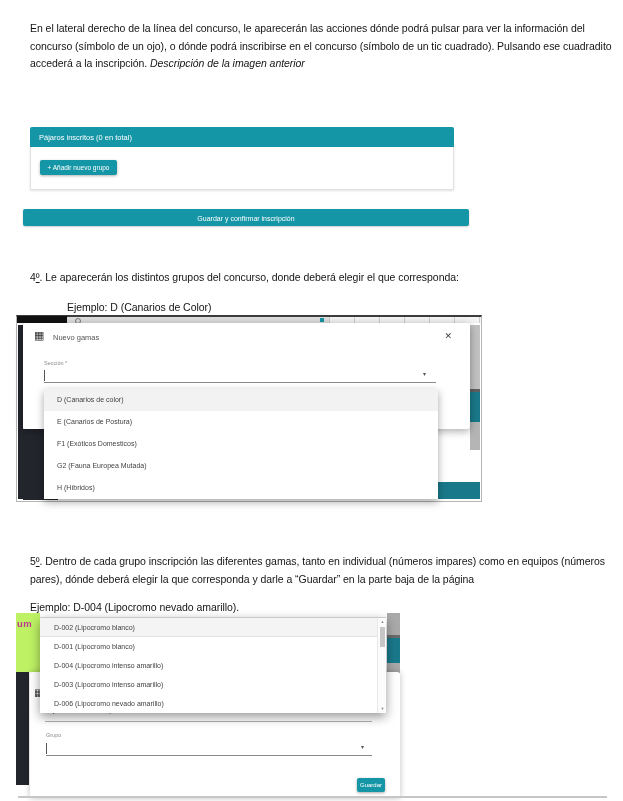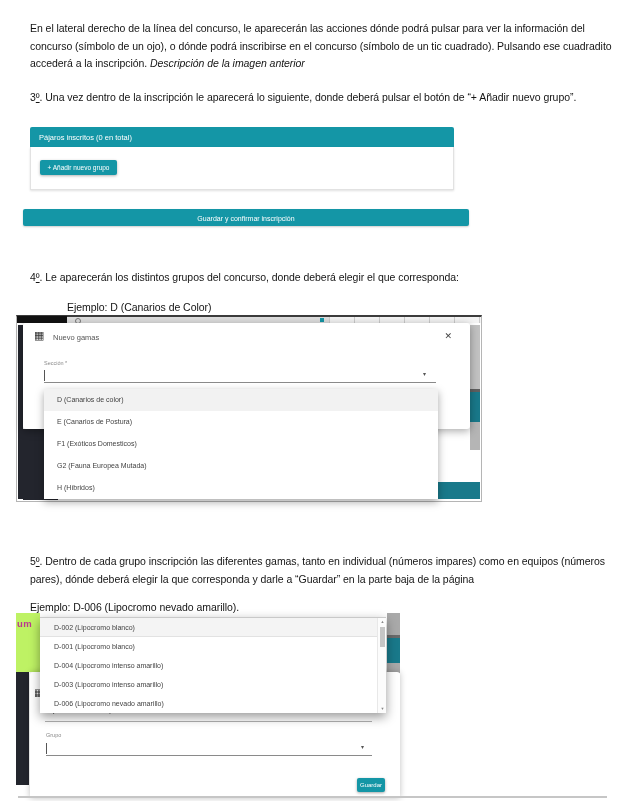--- a/index.html
+++ b/index.html
@@ -78,21 +78,20 @@
   .s3-gray2{position:absolute;left:371px;top:50px;width:13px;height:10px;background:#a9a9a9;}
   .s3-bottomline{position:absolute;left:2px;bottom:0;right:0;height:2px;background:#c6c6c6;}
 </style>
 </head>
 <body>
 
 <div class="page">
 
   <p class="doc" style="top:8px;"><span>En el lateral derecho de la línea del concurso, le aparecerán las acciones dónde podrá pulsar para ver la información del concurso (símbolo de un ojo), o dónde podrá inscribirse en el concurso (símbolo de un tic cuadrado). Pulsando ese cuadradito accederá a la inscripción. </span><i>Descripción de la imagen anterior</i></p>
 
-  <p class="doc" style="top:77px;"><span>3</span><span class="ord">º</span><span>. Una vez dentro de la inscripción le aparecerá lo siguiente, donde deberá pulsar el botón de “+ Añadir nuevo grupo”.</span></p>
 
   <div class="card">
     <div class="card-header">
       <span>Pájaros inscritos (0 en total)</span>
     </div>
     <div class="card-body">
       <button class="btn-add">+ Añadir nuevo grupo</button>
     </div>
   </div>
   <button class="savebar">Guardar y confirmar inscripción</button>
@@ -128,21 +127,21 @@
     <div class="dropdown2">
       <div class="dd2-row sel">D (Canarios de color)</div>
       <div class="dd2-row">E (Canarios de Postura)</div>
       <div class="dd2-row">F1 (Exóticos Domesticos)</div>
       <div class="dd2-row">G2 (Fauna Europea Mutada)</div>
       <div class="dd2-row">H (Híbridos)</div>
     </div>
   </div>
 
   <p class="doc" style="top:541px;"><span>5</span><span class="ord">º</span><span>. Dentro de cada grupo inscripción las diferentes gamas, tanto en individual  (números impares) como en equipos (números pares), dónde deberá elegir la que corresponda y darle a “Guardar” en la parte baja de la página</span></p>
-  <p class="doc" style="top:587px;">Ejemplo: D-006 (Lipocromo nevado amarillo).</p>
+  <p class="doc" style="top:587px;">Ejemplo: D-004 (Lipocromo nevado amarillo).</p>
 
   <div class="shot3">
     <div class="s3-sliver"></div>
     <div class="s3-sidebar">
       <span class="s3-logo">um</span>
     </div>
     <div class="s3-gray1"></div>
     <div class="s3-dark"></div>
     <div class="s3-teal"></div>
     <div class="s3-gray2"></div>

